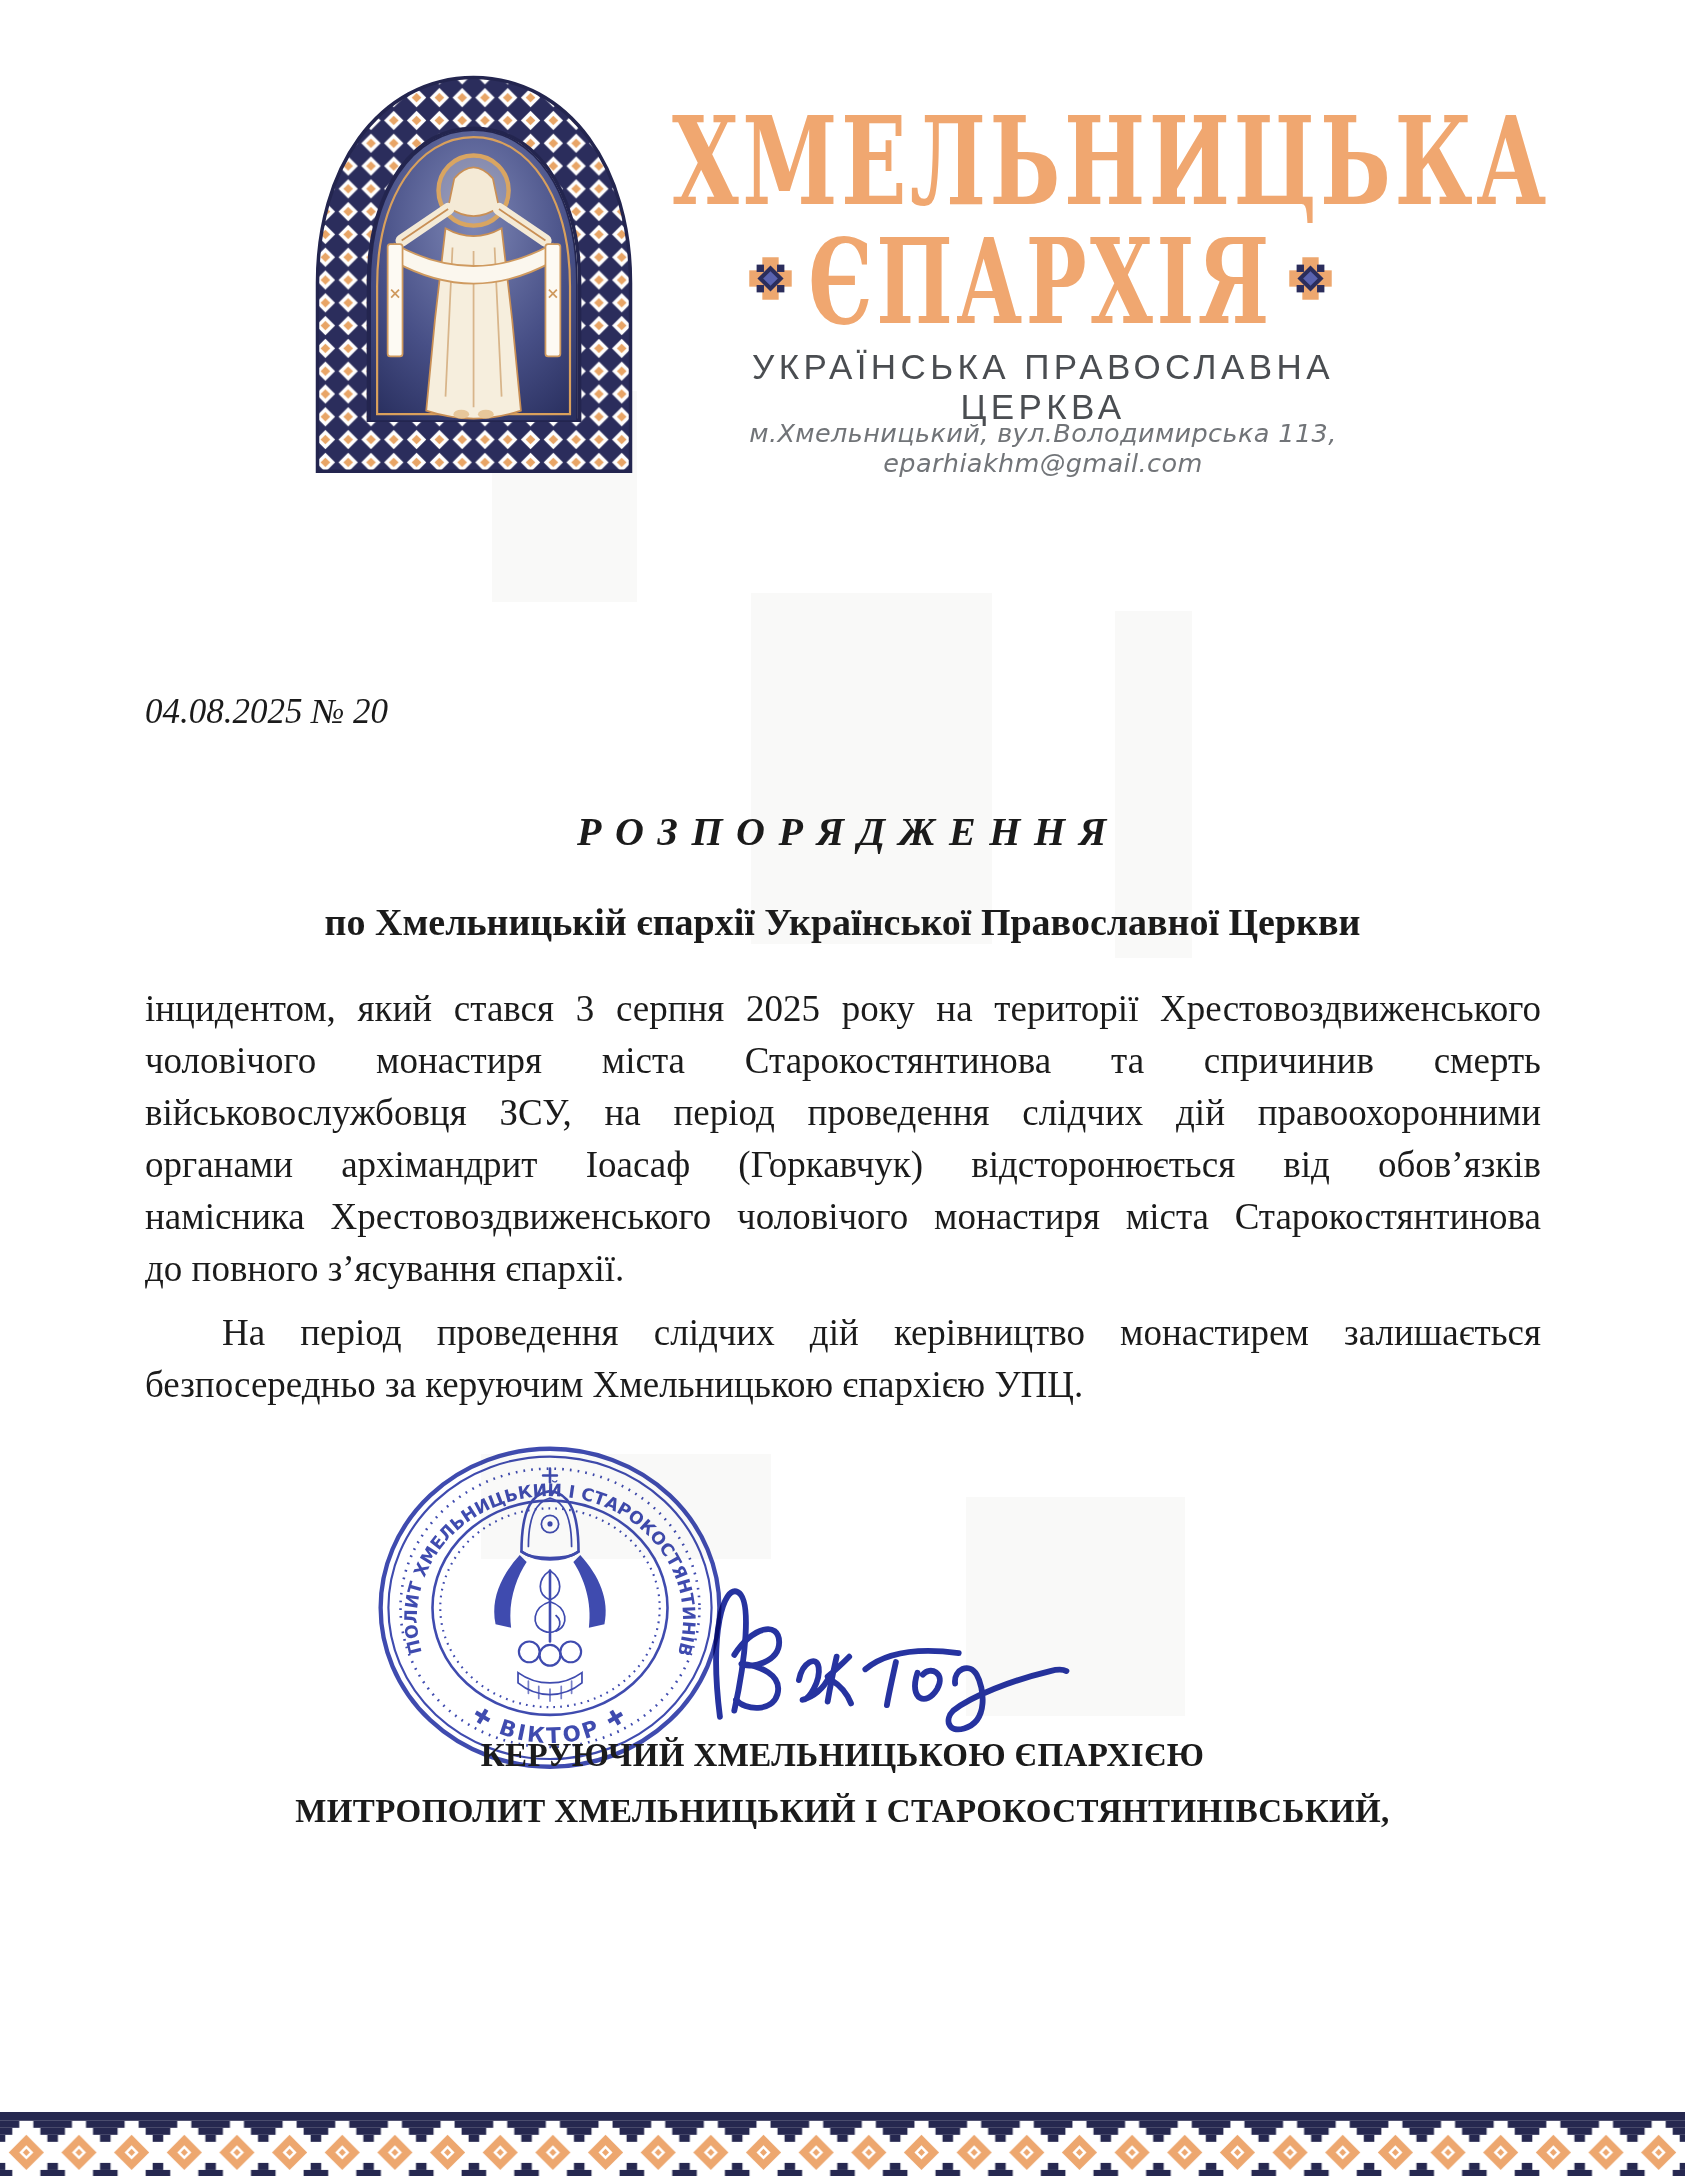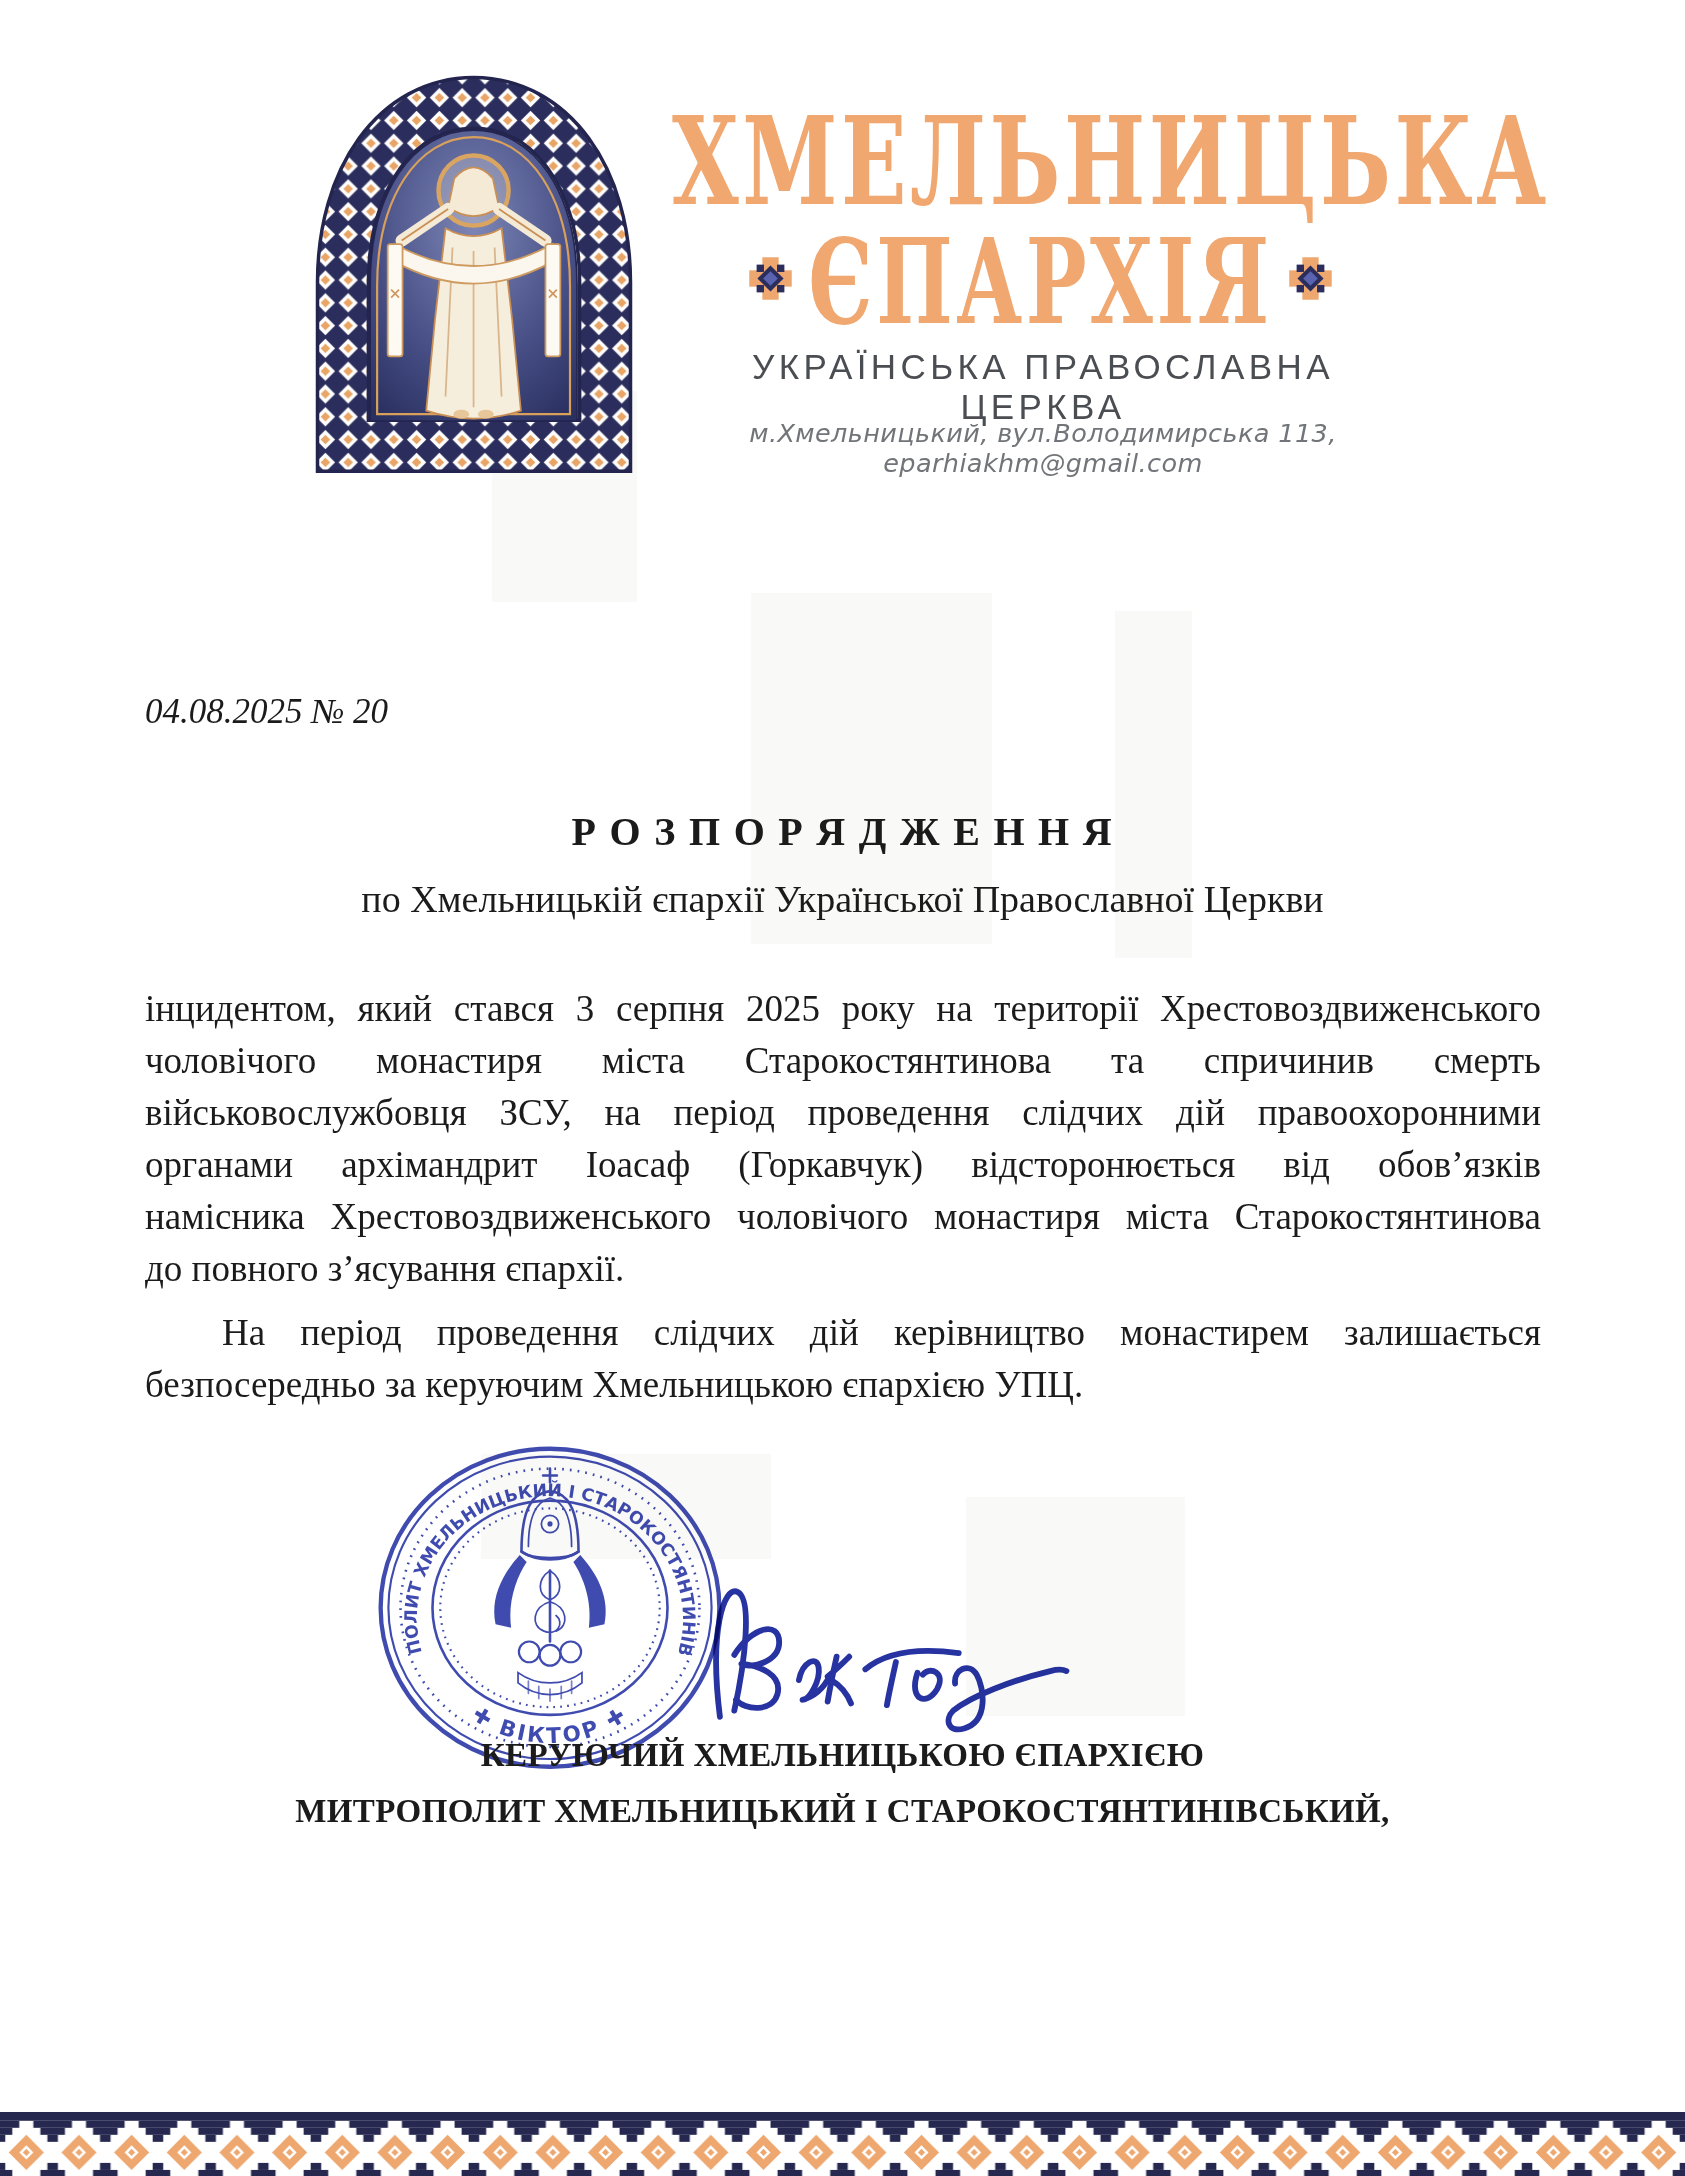--- a/index.html
+++ b/index.html
@@ -28,23 +28,23 @@
   .church{position:absolute;left:672px;top:333px;width:742px;text-align:center;
         font-family:"Liberation Sans",sans-serif;font-weight:500;font-size:35px;
         letter-spacing:4.4px;color:#4a4d51;}
   .address{position:absolute;left:672px;top:404px;width:742px;text-align:center;
         font-family:"DejaVu Sans",sans-serif;font-style:italic;font-size:25.5px;
         letter-spacing:0.4px;color:#717478;}
 
   .date-line{position:absolute;left:145px;top:678px;font-style:italic;font-size:35px;}
 
   .doc-title{position:absolute;left:0;top:794px;width:100%;text-align:center;
-        font-weight:700;font-size:40px;letter-spacing:1.8px;}
-  .doc-subtitle{position:absolute;left:0;top:863px;width:100%;text-align:center;
-        font-weight:400;font-size:38px;}
+        font-weight:700;font-size:40px;letter-spacing:1.8px;font-style:italic;}
+  .doc-subtitle{position:absolute;left:0;top:886px;width:100%;text-align:center;
+        font-weight:700;font-size:38px;}
 
   .body-text{position:absolute;left:145px;top:969px;width:1396px;font-size:37px;}
   .body-text .line{line-height:52px;text-align:justify;text-align-last:justify;}
   .body-text .line.first{padding-left:77px;}
   .body-text .line.plain{text-align-last:left;}
   .p2{margin-top:12.3px;}
 
   .stamp{position:absolute;left:372px;top:1427px;width:356px;height:337px;
         mix-blend-mode:multiply;opacity:0.92;}
   .signature{position:absolute;left:693px;top:1552px;width:386px;height:176px;

